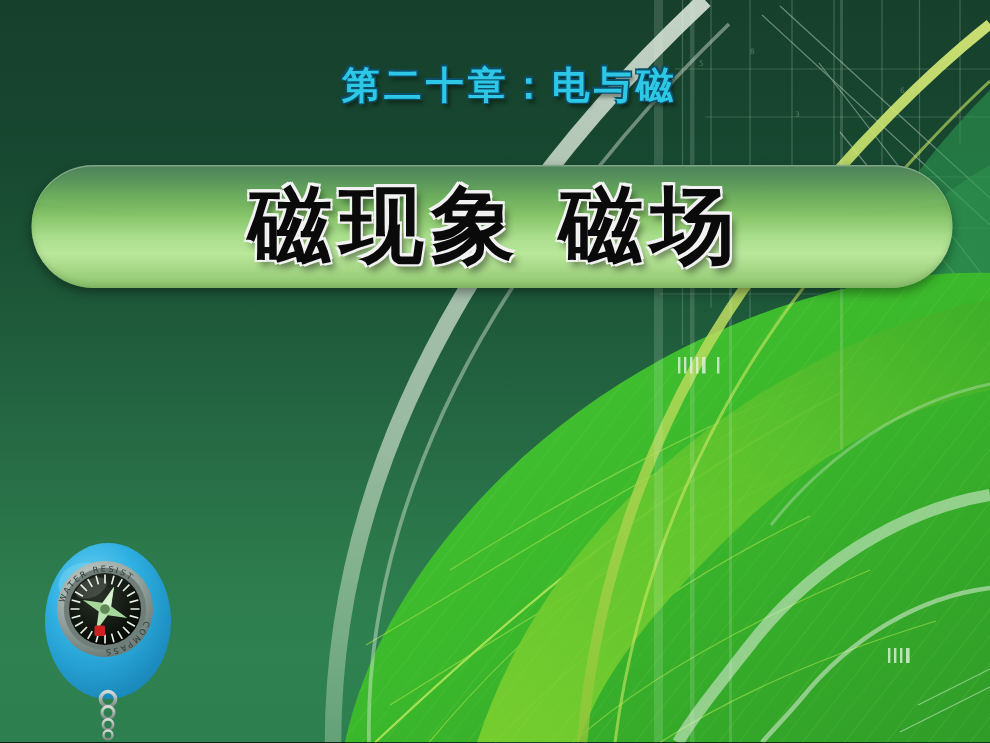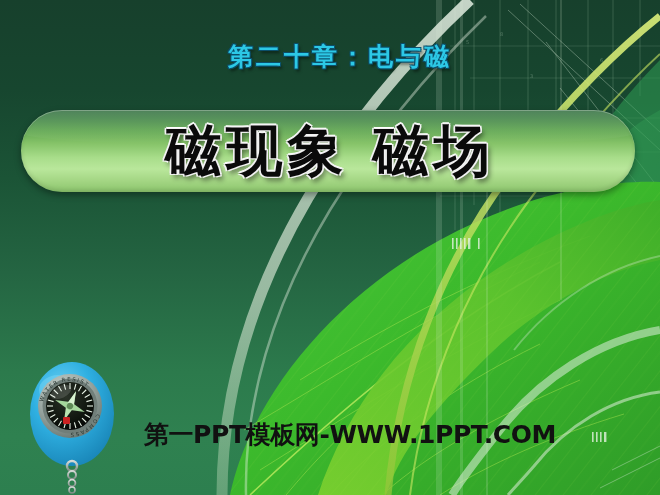--- a/index.html
+++ b/index.html
@@ -269,21 +269,20 @@
       </g>
     </g>
   </svg>
 
   <div id="title-banner"></div>
 
   <div id="chapter-label">第二十章：电与磁</div>
 
   <div id="main-title">磁现象 磁场</div>
 
-  <div id="watermark">第一PPT模板网-WWW.1PPT.COM</div>
 
   <svg id="compass" viewBox="0 0 95 137" xmlns="http://www.w3.org/2000/svg">
     <defs>
       <radialGradient id="bodyGrad" cx="38%" cy="30%" r="78%">
         <stop offset="0%" stop-color="#6fd2f2"></stop>
         <stop offset="45%" stop-color="#2fb0e2"></stop>
         <stop offset="100%" stop-color="#1782b4"></stop>
       </radialGradient>
       <radialGradient id="ringGrad" cx="40%" cy="30%" r="70%">
         <stop offset="0%" stop-color="#cfd9d4"></stop>

